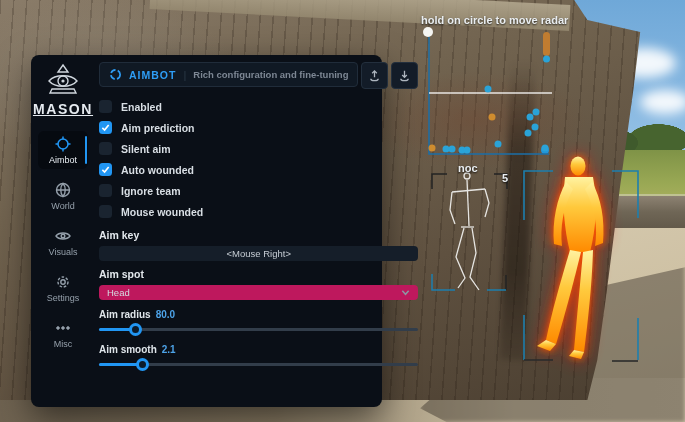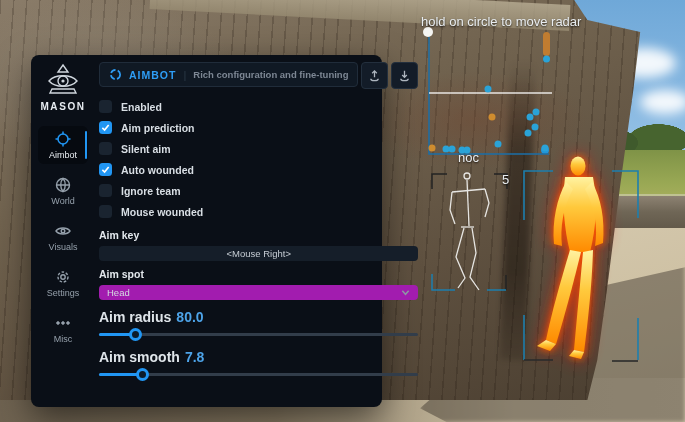--- a/index.html
+++ b/index.html
@@ -33,29 +33,29 @@
       radial-gradient(ellipse 160px 70px at 72% 30%,rgba(112,70,48,.45),transparent 70%),
       radial-gradient(ellipse 200px 120px at 15% 20%,rgba(150,140,125,.5),transparent 70%),
       repeating-linear-gradient(94deg,rgba(30,20,12,.22) 0 1.5px,transparent 1.5px 13px),
       linear-gradient(160deg,#8a7c69 0%,#71634f 35%,#5f5140 65%,#4a3e30 100%);
     clip-path:polygon(0 0,87% 0,89% 5%,97% 8%,96% 22%,94% 46%,92% 72%,90.5% 90%,89% 100%,0 100%);}
   .wallcap{left:150px;top:-6px;width:420px;height:26px;background:linear-gradient(180deg,#b3a globalization,#b3a88f,#93876f);background:linear-gradient(180deg,#b5aa91,#968a71);transform:rotate(3deg);opacity:.85;}
   .wallcrack{left:505px;top:60px;width:26px;height:300px;background:linear-gradient(180deg,rgba(25,18,12,.0),rgba(25,18,12,.5) 30%,rgba(25,18,12,.55) 70%,rgba(25,18,12,.2));filter:blur(3px);transform:rotate(2deg);}
 
   
   .overlay-svg{position:absolute;left:0;top:0;width:685px;height:422px;pointer-events:none;}
-  .ov-text{position:absolute;color:#e9edf0;text-shadow:0 1px 2px rgba(0,0,0,.8);font-size:13px;}
+  .ov-text{position:absolute;color:#e9edf0;text-shadow:0 1px 2px rgba(0,0,0,.8);font-size:11px;font-weight:bold;}
 
   
   .panel{position:absolute;left:31px;top:55px;width:351px;height:352px;
     background:#0a0f17;border-radius:8px;display:flex;
     box-shadow:0 12px 34px rgba(0,0,0,.55);color:#dfe5ea;}
   .sidebar{width:64px;flex:0 0 64px;display:flex;flex-direction:column;align-items:center;padding-top:8px;}
   .logo{display:flex;flex-direction:column;align-items:center;gap:4px;margin-bottom:14px;}
-  .brand{font-size:10px;font-weight:bold;letter-spacing:1.6px;color:#e6ebf0;}
+  .brand{font-size:14px;font-weight:bold;letter-spacing:1.6px;color:#e6ebf0;text-decoration:underline;}
   .nav{display:flex;flex-direction:column;align-items:center;gap:8px;width:100%;}
   .nav-item{position:relative;width:50px;padding:5px 0 4px;border-radius:6px;display:flex;
     flex-direction:column;align-items:center;gap:3px;cursor:pointer;}
   .nav-item .nlabel{font-size:9px;color:#95a0ab;}
   .nav-item svg{stroke:#95a0ab;}
   .nav-item.on{background:#060a10;}
   .nav-item.on .nlabel{color:#e8edf2;}
   .nav-item.on svg{stroke:#2196f3;}
   .nav-item .selbar{display:none;position:absolute;right:1px;top:14%;height:72%;width:2.5px;
     background:#2196f3;border-radius:2px;}
@@ -76,24 +76,24 @@
   .cb{width:13px;height:13px;border-radius:3.5px;background:#1a2430;display:flex;
     align-items:center;justify-content:center;}
   .cb svg{display:none;}
   .cb.on{background:#2196f3;}
   .cb.on svg{display:block;}
   .tlabel{font-size:10.5px;color:#d8dee4;font-weight:bold;}
 
   .group-label{font-size:10.5px;font-weight:bold;color:#e3e8ed;margin:7px 0 5px;}
   .key-btn{height:15px;background:#151e29;border-radius:4px;display:flex;align-items:center;
     justify-content:center;font-size:9.5px;color:#c6cdd4;cursor:pointer;}
-  .dropdown{height:15px;background:#a21caf;border-radius:4px;display:flex;align-items:center;
+  .dropdown{height:15px;background:#be185d;border-radius:4px;display:flex;align-items:center;
     padding:0 8px;font-size:9.5px;color:#d5dbe1;cursor:pointer;justify-content:space-between;}
 
-  .slider-label-row{display:flex;gap:5px;font-size:14px;font-weight:bold;margin-top:9px;}
+  .slider-label-row{display:flex;gap:5px;font-size:10px;font-weight:bold;margin-top:9px;}
   .slider-value{color:#4da3e8;}
   .slider{position:relative;height:12px;margin-top:3px;cursor:pointer;}
   .track{position:absolute;left:0;right:0;top:5px;height:3px;background:#323d4a;border-radius:2px;}
   .fill{position:absolute;left:0;top:5px;height:3px;background:#2196f3;border-radius:2px;}
   .thumb{position:absolute;top:0;width:7px;height:7px;border-radius:50%;background:#0c1b2a;
     border:3px solid #2196f3;transform:translateX(-6px);}
 </style>
 </head>
 <body>
 
@@ -190,21 +190,21 @@
           <circle cx="462" cy="150" r="3.5" fill="#2aa3d8"></circle>
           <circle cx="467" cy="150" r="3.5" fill="#2aa3d8"></circle>
           <circle cx="545" cy="148" r="3.5" fill="#2aa3d8"></circle>
           <circle cx="492" cy="117" r="3.5" fill="#cf8c2e"></circle>
           <circle cx="432" cy="148" r="3.5" fill="#cf8c2e"></circle>
         </g>
     </g>
   </svg>
 
   <span class="ov-text" style="left:421px;top:14px;">hold on circle to move radar</span>
-  <span class="ov-text" style="left:458px;top:150px;">noc</span>
+  <span class="ov-text" style="left:458px;top:162px;">noc</span>
   <span class="ov-text" style="left:502px;top:172px;">5</span>
 
   <div class="panel">
 
     <div class="sidebar">
       <div class="logo">
         <svg width="36" height="34" viewBox="0 0 36 34" fill="none" stroke="#cfd6dd" stroke-width="1.4">
           <path d="M18,2 L23,9 L13,9 Z"></path>
           <path d="M4,18 C10,11 26,11 32,18 C26,25 10,25 4,18 Z"></path>
           <circle cx="18" cy="18" r="5"></circle>
@@ -341,21 +341,21 @@
         <span class="slider-value">80.0</span>
       </div>
       <div class="slider">
         <div class="track"></div>
         <div class="fill" style="width: 11.4%;"></div>
         <div class="thumb" style="left: 11.4%;"></div>
       </div>
 
       <div class="slider-label-row">
         <span>Aim smooth</span>
-        <span class="slider-value">7.8</span>
+        <span class="slider-value">2.1</span>
       </div>
       <div class="slider">
         <div class="track"></div>
         <div class="fill" style="width: 13.6%;"></div>
         <div class="thumb" style="left: 13.6%;"></div>
       </div>
 
     </div>
   </div>
 </div>

